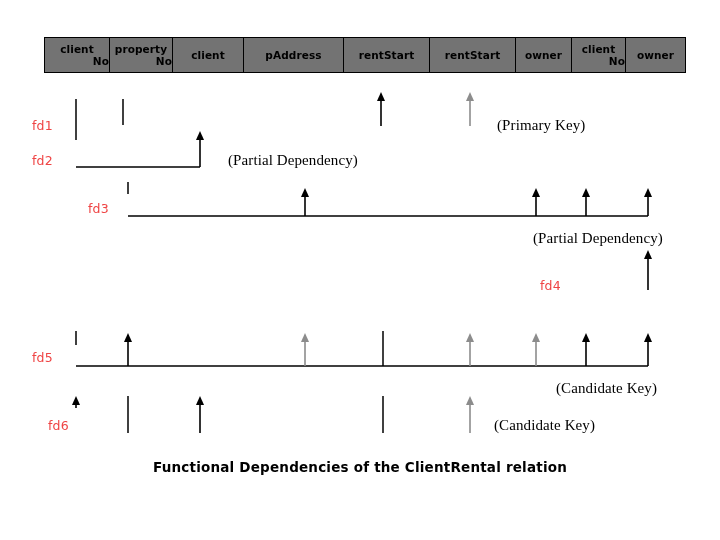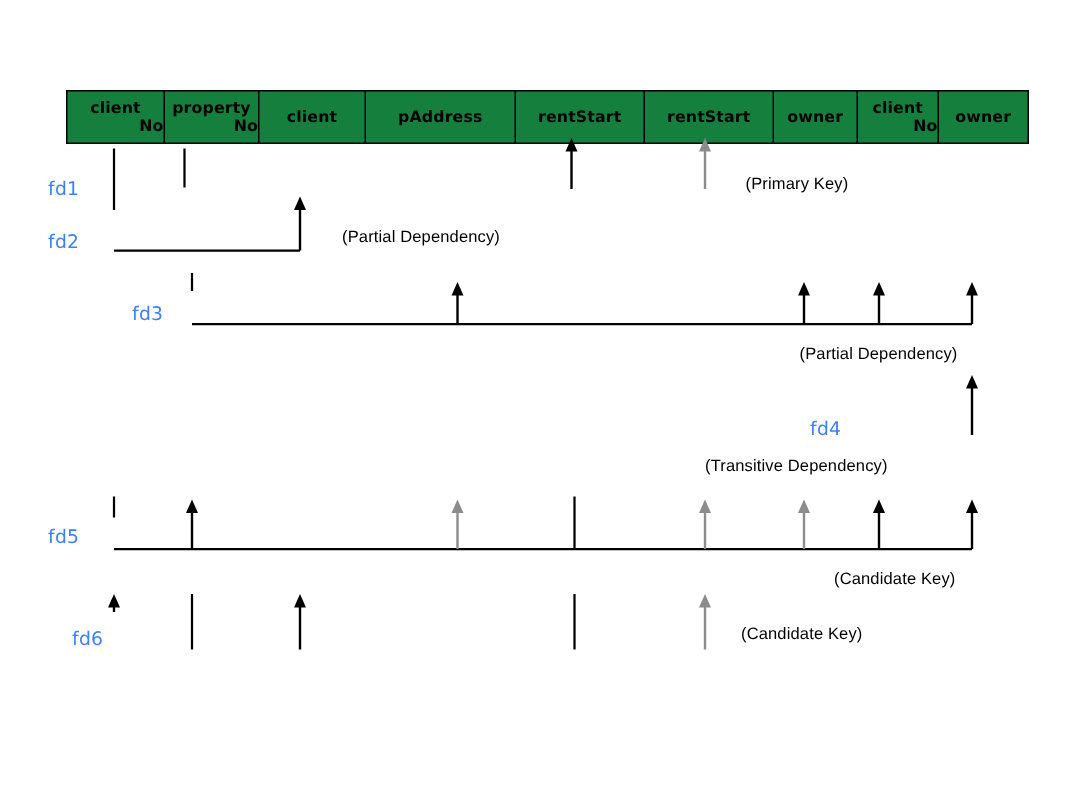--- a/index.html
+++ b/index.html
@@ -20,56 +20,56 @@
     left: 0;
     top: 0;
     width: 720px;
     height: 540px;
   }
 
   
   .attr-table {
     position: absolute;
     left: 44px;
-    top: 60px;
+    top: 37px;
     width: 632px;
     height: 36px;
     border-collapse: collapse;
     table-layout: fixed;
-    background: #15803d;
+    background: #737373;
   }
   .attr-table td {
     border: 1.6px solid #000000;
     text-align: center;
     vertical-align: middle;
     font-family: "DejaVu Sans", sans-serif;
     font-size: 10.5px;
     font-weight: bold;
     color: #000000;
     line-height: 1.18;
     padding: 0;
     letter-spacing: 0.1px;
   }
   .attr-table td span.l2 { display: block; text-align: right; }
 
   
   .fd-label {
     position: absolute;
     font-family: "DejaVu Sans", sans-serif;
     font-size: 12.5px;
-    color: #3b82f6;
+    color: #ef4444;
     white-space: nowrap;
     letter-spacing: 0.2px;
   }
 
   
   .annot {
     position: absolute;
-    font-family: Liberation Sans, sans-serif;
-    font-size: 11px;
+    font-family: Liberation Serif, serif;
+    font-size: 15px;
     color: #000000;
     white-space: nowrap;
     letter-spacing: 0.1px;
   }
 
   
   .caption {
     position: absolute;
     left: 0;
     top: 459px;
@@ -188,18 +188,18 @@
   <div class="fd-label" style="left:32px;top:118px">fd1</div>
   <div class="fd-label" style="left:32px;top:153px">fd2</div>
   <div class="fd-label" style="left:88px;top:201px">fd3</div>
   <div class="fd-label" style="left:540px;top:278px">fd4</div>
   <div class="fd-label" style="left:32px;top:350px">fd5</div>
   <div class="fd-label" style="left:48px;top:418px">fd6</div>
 
   <div class="annot" style="left:497px;top:117px">(Primary Key)</div>
   <div class="annot" style="left:228px;top:152px">(Partial Dependency)</div>
   <div class="annot" style="left:533px;top:230px">(Partial Dependency)</div>
-  <div class="annot" style="left:470px;top:305px">(Transitive Dependency)</div>
   <div class="annot" style="left:556px;top:380px">(Candidate Key)</div>
   <div class="annot" style="left:494px;top:417px">(Candidate Key)</div>
 
+  <div class="caption">Functional Dependencies of the ClientRental relation</div>
 
 </div>
 
 </body></html>

